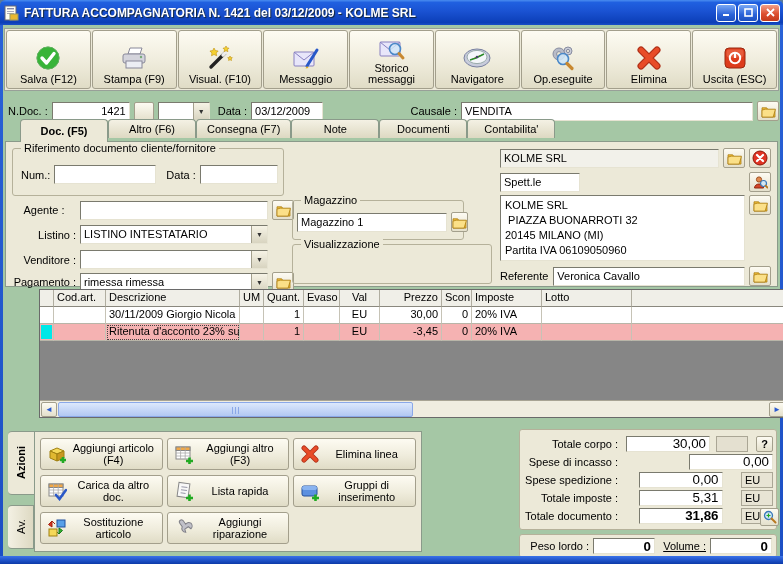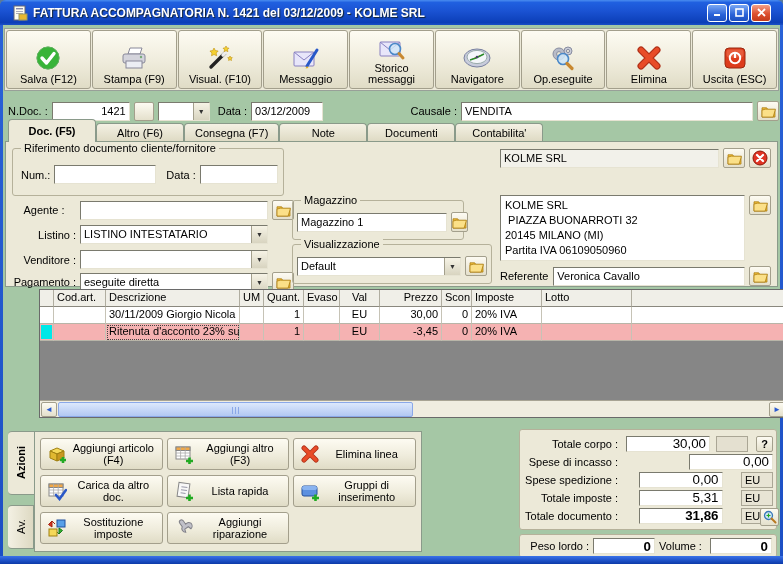--- a/index.html
+++ b/index.html
@@ -1,21 +1,21 @@
 <!DOCTYPE html>
 <html><head>
 <meta charset="utf-8">
 <style>
   * { margin:0; padding:0; box-sizing:border-box; }
   html,body { background:#5a7a9a; }
   body { font-family:"Liberation Sans", sans-serif; font-size:11px; color:#000; }
   .window { position:relative; width:783px; height:564px; background:linear-gradient(180deg,#2a63d8,#1c4fc4); overflow:hidden; border-radius:6px 6px 0 0; }
   .titlebar { position:absolute; left:0; top:0; width:783px; height:25px;
     background:linear-gradient(180deg,#4a8df0 0%,#2060e0 10%,#1a52d2 45%,#0c3fb8 90%,#1a50c6 100%);
-    display:flex; align-items:center; padding:0 12px; }
+    display:flex; align-items:center; padding:0 3px; }
   .titlebar .ttext { color:#fff; font-weight:bold; font-size:12px; margin-left:5px; flex:1;
     text-shadow:1px 1px 1px #123; white-space:nowrap; overflow:hidden; }
   .appicon { width:16px; height:16px; display:inline-flex; }
   .win-controls { display:flex; gap:2px; }
   .winbtn { width:20px; height:18px; border-radius:3px; border:1px solid #fff; display:flex; align-items:center; justify-content:center;
     background:linear-gradient(180deg,#7aa8f4,#2a62d8 60%,#1c4fc0); color:#fff; font-size:10px; line-height:1; cursor:default; }
   .winbtn.close { background:linear-gradient(180deg,#f2a088,#dd5030 55%,#c43a1a); }
   .client { position:absolute; left:3px; top:25px; width:777px; height:531px; background:#a5c7a5; }
 
   
@@ -34,21 +34,21 @@
   .field.ro { background:#fff; }
   .num { text-align:right; }
   .smallbtn { width:20px; height:19px; border:1px solid #a39f8c; border-radius:2px;
     background:linear-gradient(180deg,#fdfbf2,#e4e0cc); display:flex; align-items:center; justify-content:center; cursor:default; }
   .combo { display:flex; height:19px; border:1px solid; border-color:#7a7a6e #e6e3d2 #e6e3d2 #7a7a6e; background:#fff; }
   .combo .cval { flex:1; padding:2px 3px; white-space:nowrap; overflow:hidden; }
   .combo .drop { width:16px; background:linear-gradient(180deg,#f6f3e6,#d8d4c0); border-left:1px solid #a39f8c;
     display:flex; align-items:center; justify-content:center; font-size:7px; color:#333; cursor:default; }
 
   
-  .tabs { position:absolute; left:8px; top:119px; height:23px; display:flex; align-items:flex-end; }
+  .tabs { position:absolute; left:20px; top:119px; height:23px; display:flex; }
   .tab { border:1px solid #8a9a8a; border-bottom:none; border-radius:4px 4px 0 0; height:19px; min-width:88px;
     background:linear-gradient(180deg,#f4f1e4,#ddd9c2); display:flex; align-items:center; justify-content:center;
     padding:0 10px; position:relative; cursor:default; }
   .tab.active { height:23px; background:#ece9d8; font-weight:bold; z-index:3; }
   .panel { position:absolute; left:5px; top:141px; width:773px; height:146px; background:#ece9d8; border:1px solid #8a9a8a; z-index:2;padding-left:43px; }
 
   .groupbox { position:absolute; border:1px solid #b5b19a; border-radius:3px; }
   .groupbox .legend { position:absolute; top:-7px; left:8px; background:#ece9d8; padding:0 3px; }
 
   .frow { position:absolute; display:flex; align-items:center; }
@@ -329,21 +329,21 @@
     <div class="frow" style="left:6px; top:108px; width:256px;">
       <span class="rlabel" style="width:68px;">Venditore :</span>
       <span class="combo" style="flex:1;">
         <span class="cval"></span>
           <span class="drop">▼</span>
       </span>
     </div>
     <div class="frow" style="left:6px; top:130px; width:282px;">
       <span class="rlabel" style="width:68px;">Pagamento :</span>
       <span class="combo" style="flex:1;">
-        <span class="cval">eseguite diretta</span>
+        <span class="cval">rimessa rimessa</span>
           <span class="drop">▼</span>
       </span>
       <span class="folderbtn">
           <svg width="15" height="13" viewBox="0 0 16 14">
             <path d="M1 3 h5 l1.5 2 H15 v8 H1z" fill="#f0c040" stroke="#a8780a" stroke-width="0.8"></path>
             <path d="M1 5.5 L4.5 4.5 h11 L13 13 H1z" fill="#fbe088" stroke="#a8780a" stroke-width="0.8"></path>
           </svg>
         </span>
     </div>
 
@@ -354,46 +354,45 @@
         <span class="folderbtn">
             <svg width="15" height="13" viewBox="0 0 16 14">
               <path d="M1 3 h5 l1.5 2 H15 v8 H1z" fill="#f0c040" stroke="#a8780a" stroke-width="0.8"></path>
               <path d="M1 5.5 L4.5 4.5 h11 L13 13 H1z" fill="#fbe088" stroke="#a8780a" stroke-width="0.8"></path>
             </svg>
           </span>
       </div>
     </div>
     <div class="groupbox" style="left:286px; top:102px; width:200px; height:40px;">
       <span class="legend">Visualizzazione</span>
-      <div class="frow" style="left:4px; top:11px; right:4px;">
-        <span class="combo" style="flex:1;">
-          <span class="cval">Default</span>
-            <span class="drop">▼</span>
-        </span>
-        <span class="folderbtn">
-            <svg width="15" height="13" viewBox="0 0 16 14">
-              <path d="M1 3 h5 l1.5 2 H15 v8 H1z" fill="#f0c040" stroke="#a8780a" stroke-width="0.8"></path>
-              <path d="M1 5.5 L4.5 4.5 h11 L13 13 H1z" fill="#fbe088" stroke="#a8780a" stroke-width="0.8"></path>
-            </svg>
-          </span>
-      </div>
     </div>
 
     <div class="frow" style="left:494px; top:6px; right:6px;">
       <input class="field ro" style="flex: 1 1 0%; background: rgb(242, 241, 234);" readonly="" value="KOLME SRL">
       <span class="folderbtn">
           <svg width="15" height="13" viewBox="0 0 16 14">
             <path d="M1 3 h5 l1.5 2 H15 v8 H1z" fill="#f0c040" stroke="#a8780a" stroke-width="0.8"></path>
             <path d="M1 5.5 L4.5 4.5 h11 L13 13 H1z" fill="#fbe088" stroke="#a8780a" stroke-width="0.8"></path>
           </svg>
         </span>
       <span class="folderbtn">
           <svg width="16" height="16" viewBox="0 0 16 16">
             <circle cx="8" cy="8" r="7" fill="#e03424" stroke="#901808"></circle>
             <path d="M5 5 L11 11 M11 5 L5 11" stroke="#fff" stroke-width="2.2" stroke-linecap="round"></path>
+          </svg>
+        </span>
+    </div>
+    <div class="frow" style="left:494px; top:30px; right:6px;">
+      <input class="field" style="width: 80px;" readonly="" value="Spett.le">
+      <span class="folderbtn" style="margin-left:auto;">
+          <svg width="16" height="15" viewBox="0 0 16 15">
+            <circle cx="7" cy="4.5" r="2.6" fill="#e08a50" stroke="#a05020"></circle>
+            <path d="M2.5 13 a4.5 4 0 0 1 9 0z" fill="#d4452a" stroke="#902810"></path>
+            <circle cx="11.5" cy="8.5" r="3" fill="#cfe6f8" fill-opacity="0.85" stroke="#3a78b8" stroke-width="1.2"></circle>
+            <path d="M13.6 10.6 L15.5 12.6" stroke="#b87820" stroke-width="1.8" stroke-linecap="round"></path>
           </svg>
         </span>
     </div>
     <div class="frow" style="left:494px; top:53px; right:6px; align-items:flex-start;">
       <div class="addrbox" style="flex:1; height:66px;">KOLME SRL
  PIAZZA BUONARROTI 32
 20145 MILANO (MI)
 Partita IVA 06109050960</div>
       <span class="folderbtn">
           <svg width="15" height="13" viewBox="0 0 16 14">
@@ -568,21 +567,21 @@
     </div>
     <div class="abtn">
       <span class="aicon">
           <svg width="20" height="20" viewBox="0 0 20 20">
             <path d="M5 9 V3 L1.5 6.5z M5 3 L8 6" fill="#d83020" stroke="#a02010"></path>
             <path d="M12 10 v6 l3.5-3.5z M12 16 L9 13" fill="#30b030" stroke="#1a7a1a"></path>
             <rect x="10" y="2" width="8" height="7" fill="#58a0e8" stroke="#2050a0"></rect>
             <rect x="2" y="11" width="8" height="7" fill="#f4d858" stroke="#a08010"></rect>
           </svg>
         </span>
-      <span class="albl">Sostituzione imposte</span>
+      <span class="albl">Sostituzione articolo</span>
     </div>
     <div class="abtn">
       <span class="aicon">
           <svg width="20" height="20" viewBox="0 0 20 20">
             <path d="M4 4 a4 4 0 0 1 5.5-1 L8 6 L11 9 L14 7.5 a4 4 0 0 1 -5 4.5 L6 15 a2 2 0 0 1 -3-3 L6 9 A4 4 0 0 1 4 4z" fill="#c0c0c8" stroke="#808088" transform="rotate(100 10 10)"></path>
           </svg>
         </span>
       <span class="albl">Aggiungi riparazione</span>
     </div>
     <div></div>
@@ -619,19 +618,19 @@
     <span class="zoombtn">
         <svg width="14" height="14" viewBox="0 0 14 14">
           <circle cx="5.5" cy="5.5" r="4" fill="#cfe6f8" stroke="#3a78b8" stroke-width="1.3"></circle>
           <path d="M3.5 5.5 h4 M5.5 3.5 v4" stroke="#22aa22" stroke-width="1.2"></path>
           <path d="M8.5 8.5 L12.5 12.5" stroke="#b87820" stroke-width="2" stroke-linecap="round"></path>
         </svg>
       </span>
     <div class="pgroup">
       <span class="lbl" style="width:78px; text-align:right; padding-right:4px;">Peso lordo :</span>
       <input class="tin bold" style="width: 62px;" readonly="" value="0">
-      <span class="lbl" style="width:62px; text-align:center; padding-right:4px;">Volume :</span>
+      <span class="lbl" style="width:62px; text-align:right; padding-right:4px;text-decoration:underline;">Volume :</span>
       <input class="tin bold" style="width: 62px;" readonly="" value="0">
     </div>
   </div>
 
   <div class="bottombar"></div>
 </div>
 
 </body></html>

